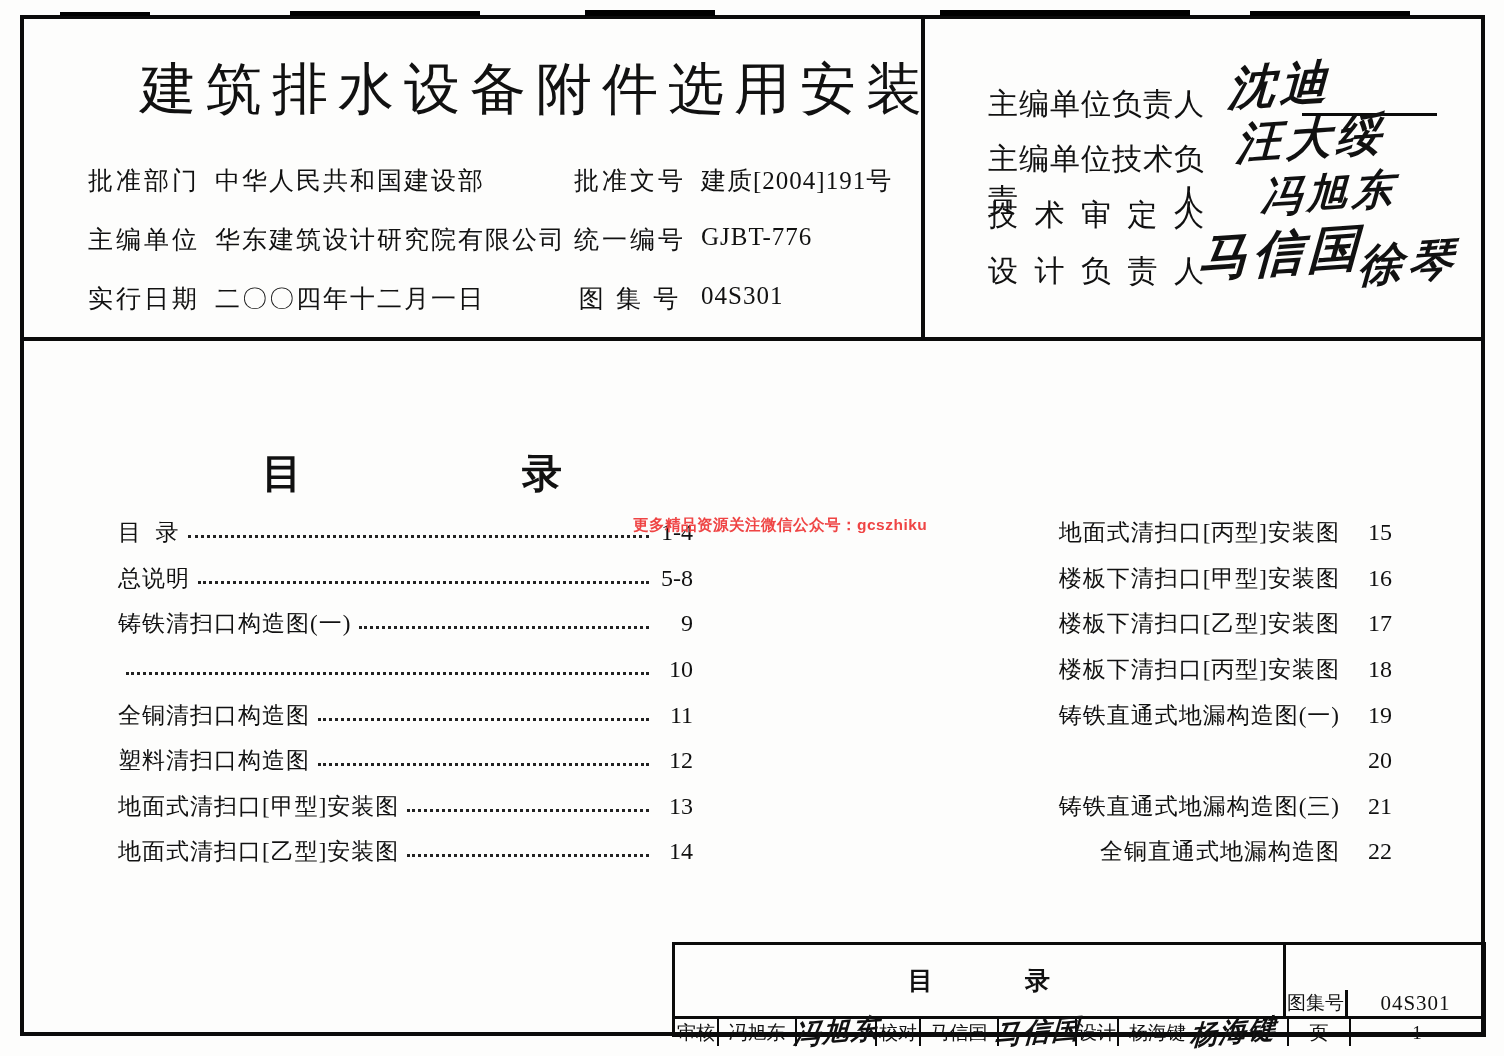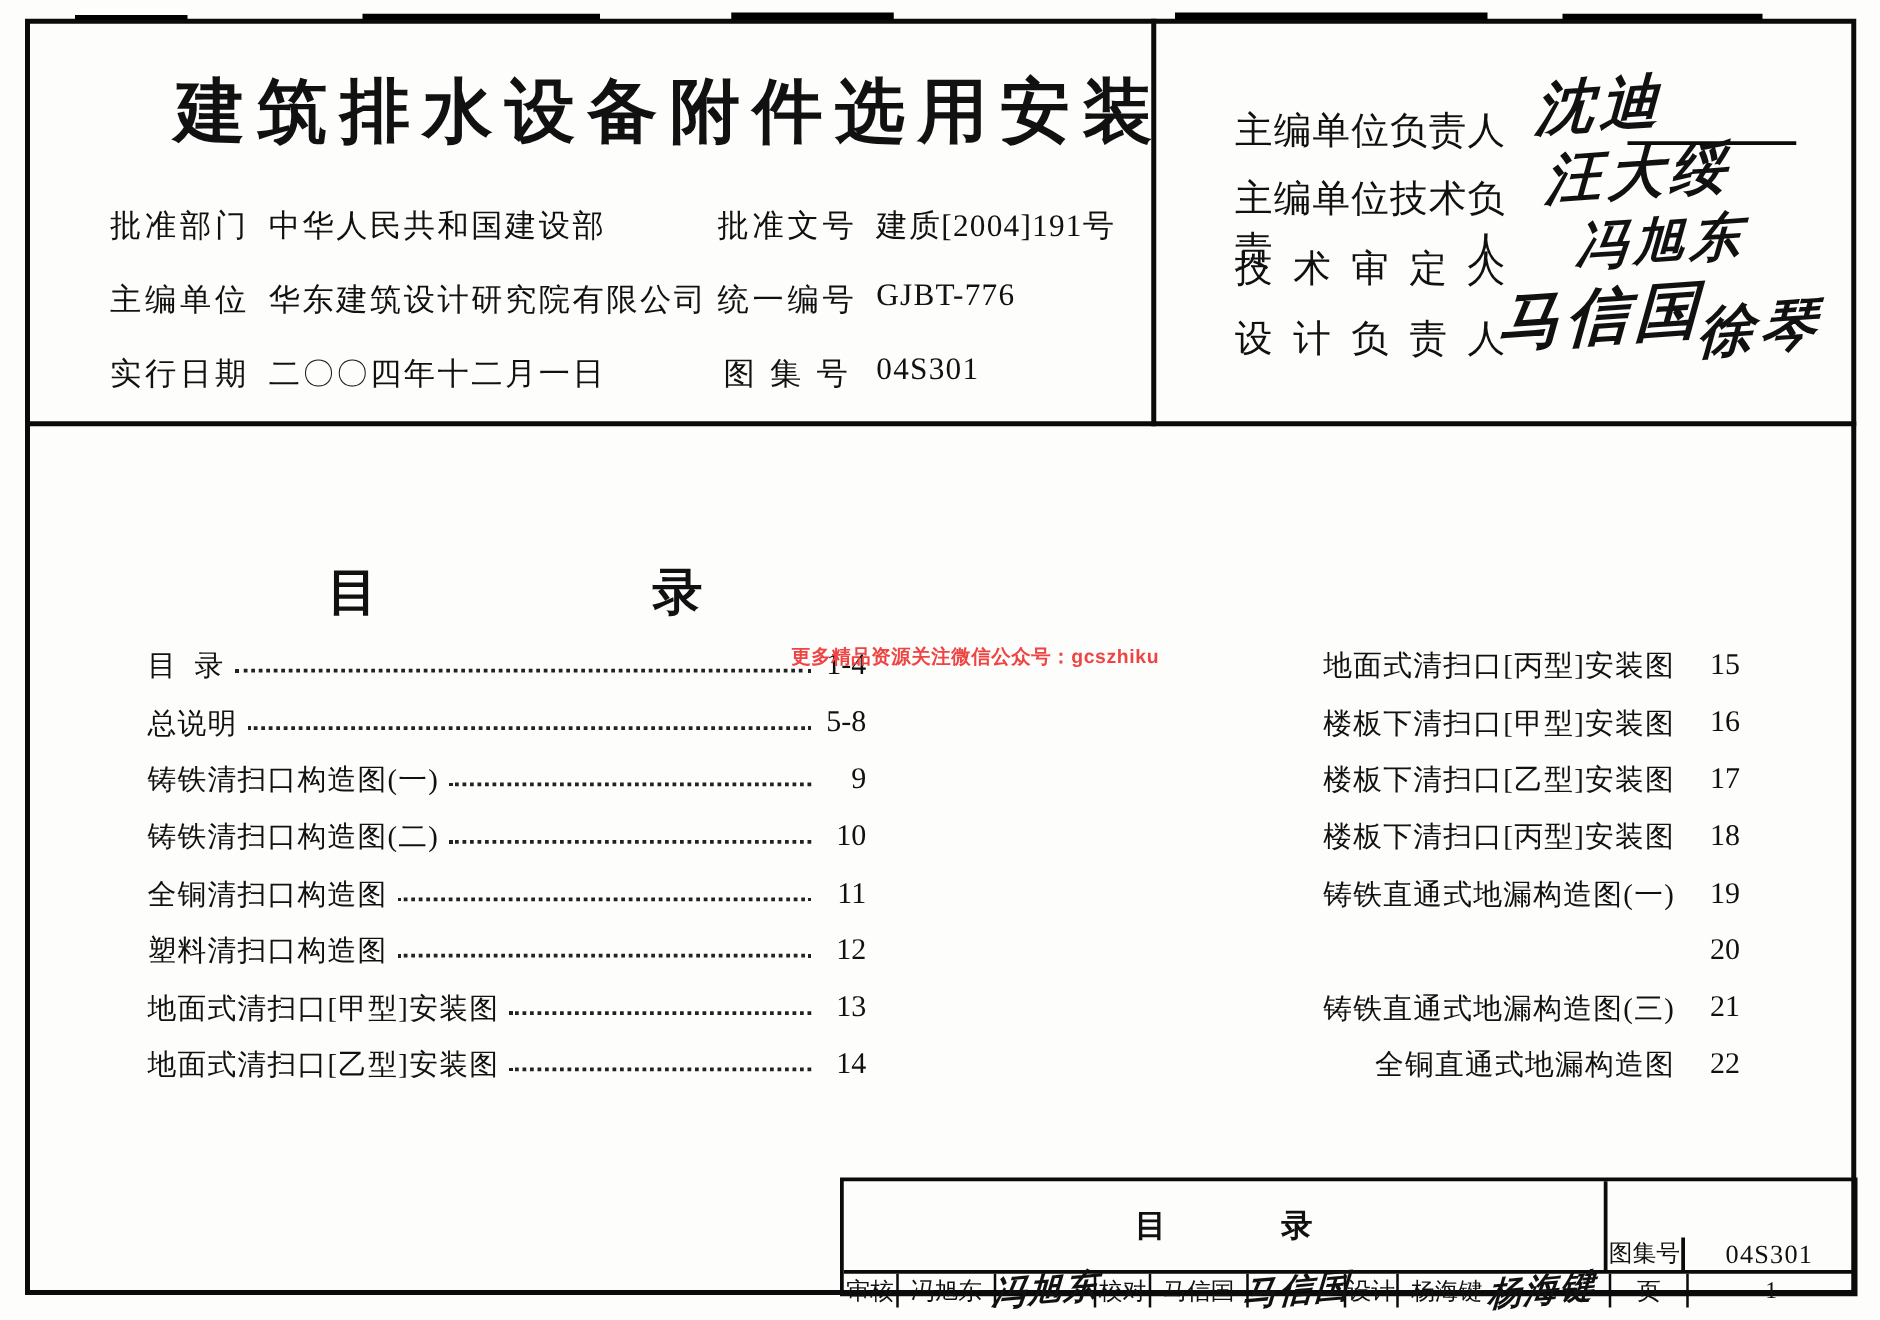--- a/index.html
+++ b/index.html
@@ -9,21 +9,21 @@
     font-family:"Liberation Serif", serif; color:#111; overflow:hidden;
   }
   
   .frame { position:absolute; left:20px; top:15px; width:1465px; height:1021px; border:4px solid #0b0b0b; }
   .hdiv  { position:absolute; left:20px; top:337px; width:1465px; height:4px; background:#0b0b0b; }
   .vdiv  { position:absolute; left:921px; top:15px; width:4px; height:326px; background:#0b0b0b; }
   .art   { position:absolute; background:#000; }
   
   .doc-title {
     position:absolute; left:140px; top:52px; width:700px; text-align:center;
-    font-size:56px; font-weight:bold; letter-spacing:10px; white-space:nowrap;
+    font-size:56px; font-weight:normal; letter-spacing:10px; white-space:nowrap;
   }
   .info-row { position:absolute; left:88px; width:830px; font-size:25px; white-space:nowrap; }
   .info-row .lab1 { position:absolute; left:0; width:130px; letter-spacing:3px; }
   .info-row .val1 { position:absolute; left:127px; letter-spacing:2px; }
   .info-row .lab2 { position:absolute; left:482px; width:120px; letter-spacing:3px; white-space:pre;text-align:center; }
   .info-row .val2 { position:absolute; left:613px; letter-spacing:1px; }
   
   .off-row { position:absolute; left:988px; }
   .role { display:block; width:216px; font-size:30px; text-align:justify; text-align-last:justify; }
   .sig {
@@ -132,21 +132,20 @@
         <span class="toc-title">总说明</span>
         <span class="leader"></span>
         <span class="toc-page">5-8</span>
       </div>
     <div class="toc-row">
         <span class="toc-title">铸铁清扫口构造图(一)</span>
         <span class="leader"></span>
         <span class="toc-page">9</span>
       </div>
     <div class="toc-row">
-        <span class="toc-title">铸铁清扫口构造图(二)</span>
         <span class="leader"></span>
         <span class="toc-page">10</span>
       </div>
     <div class="toc-row">
         <span class="toc-title">全铜清扫口构造图</span>
         <span class="leader"></span>
         <span class="toc-page">11</span>
       </div>
     <div class="toc-row">
         <span class="toc-title">塑料清扫口构造图</span>

